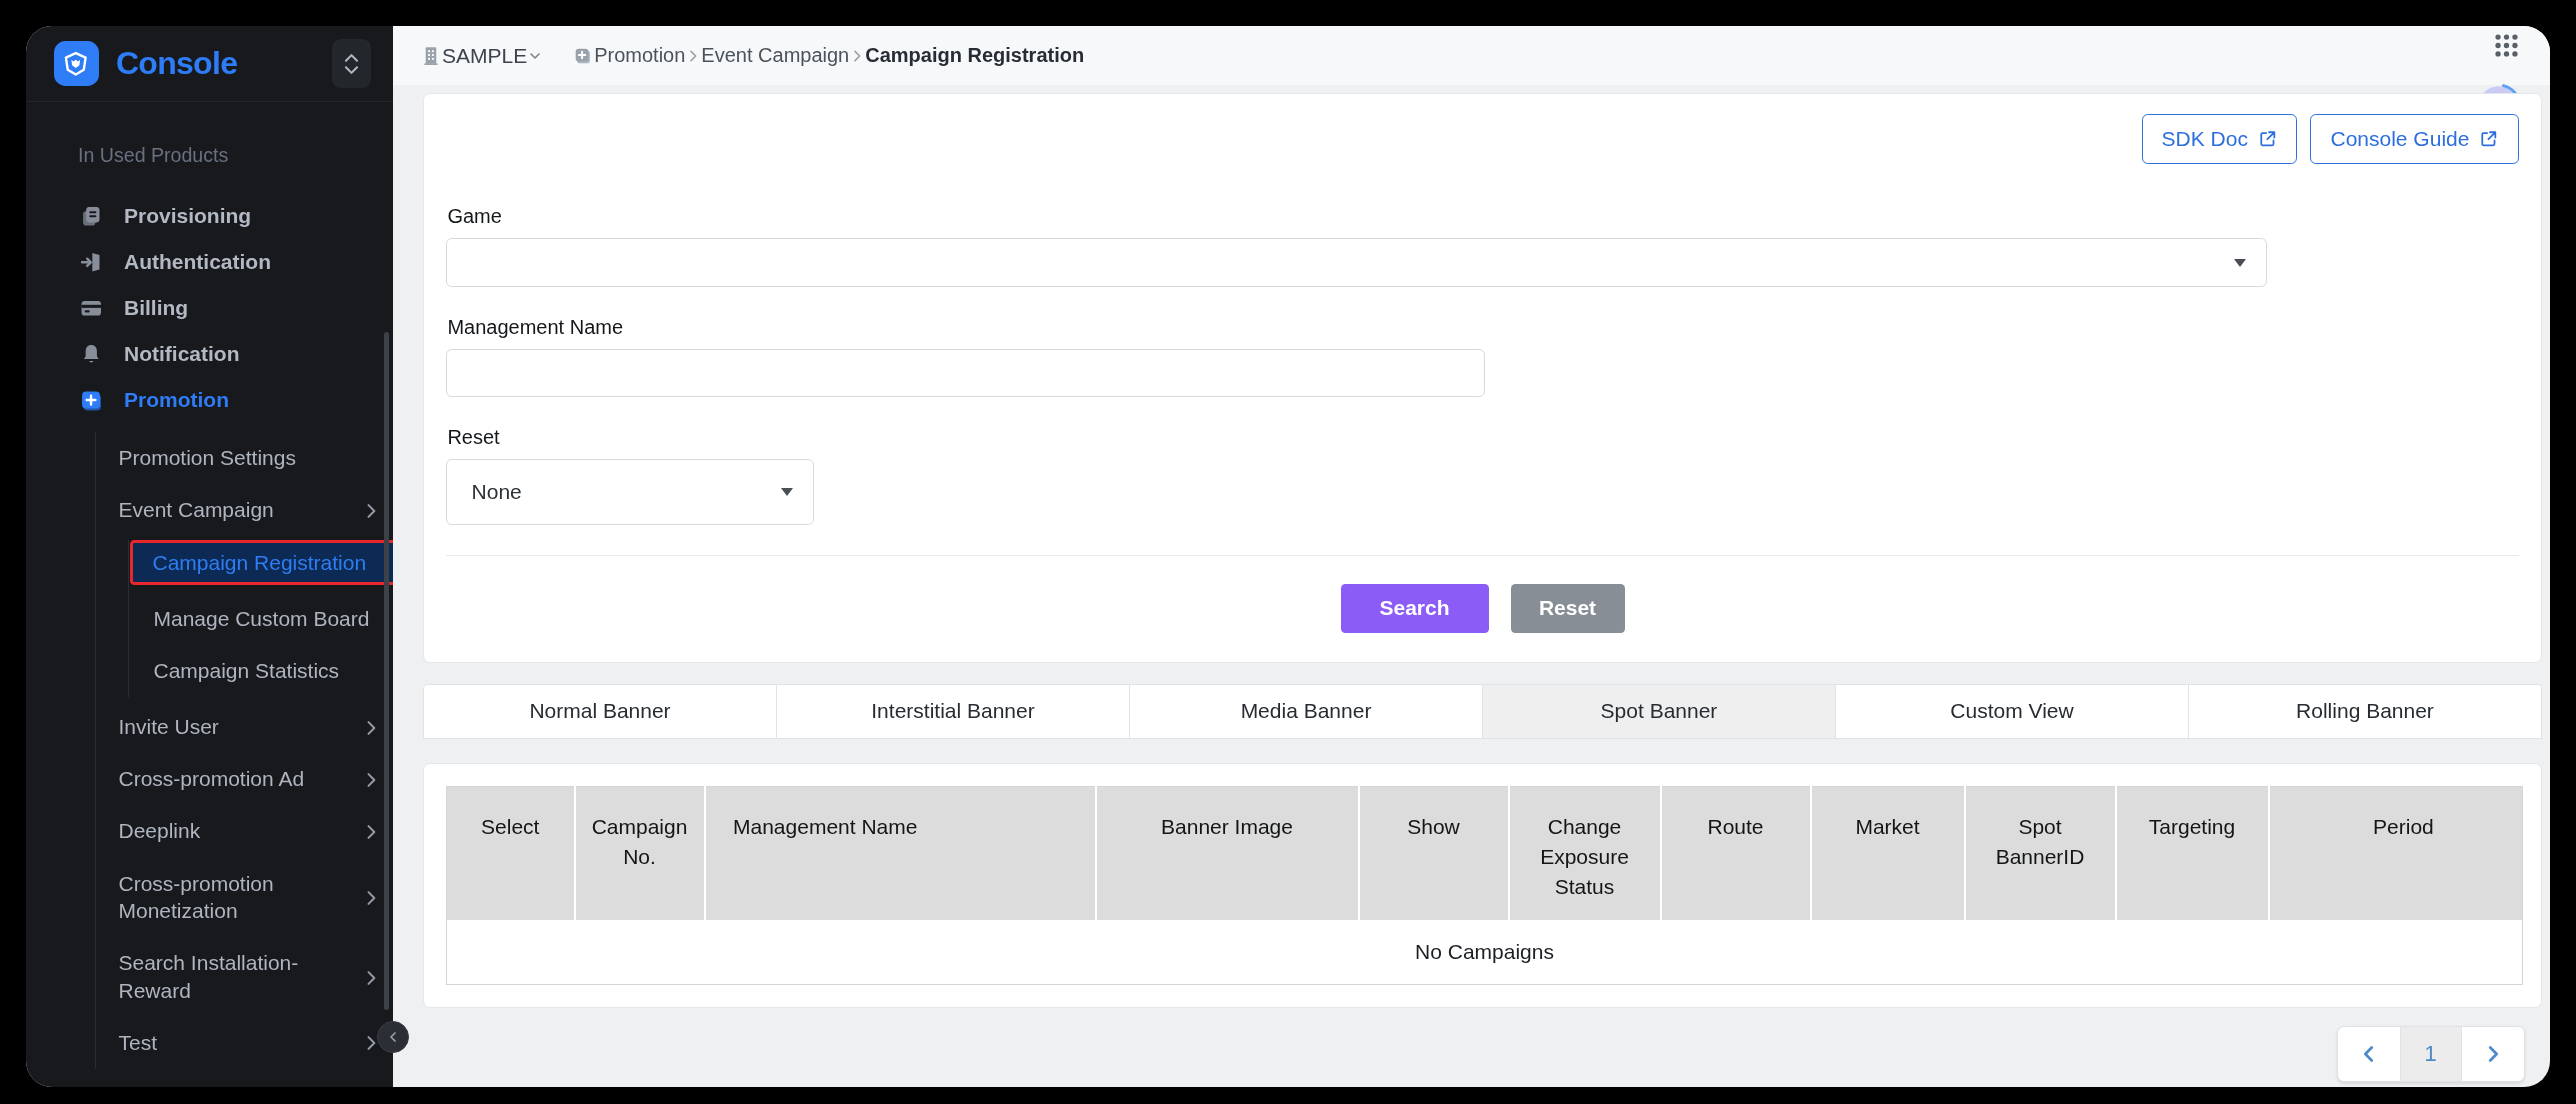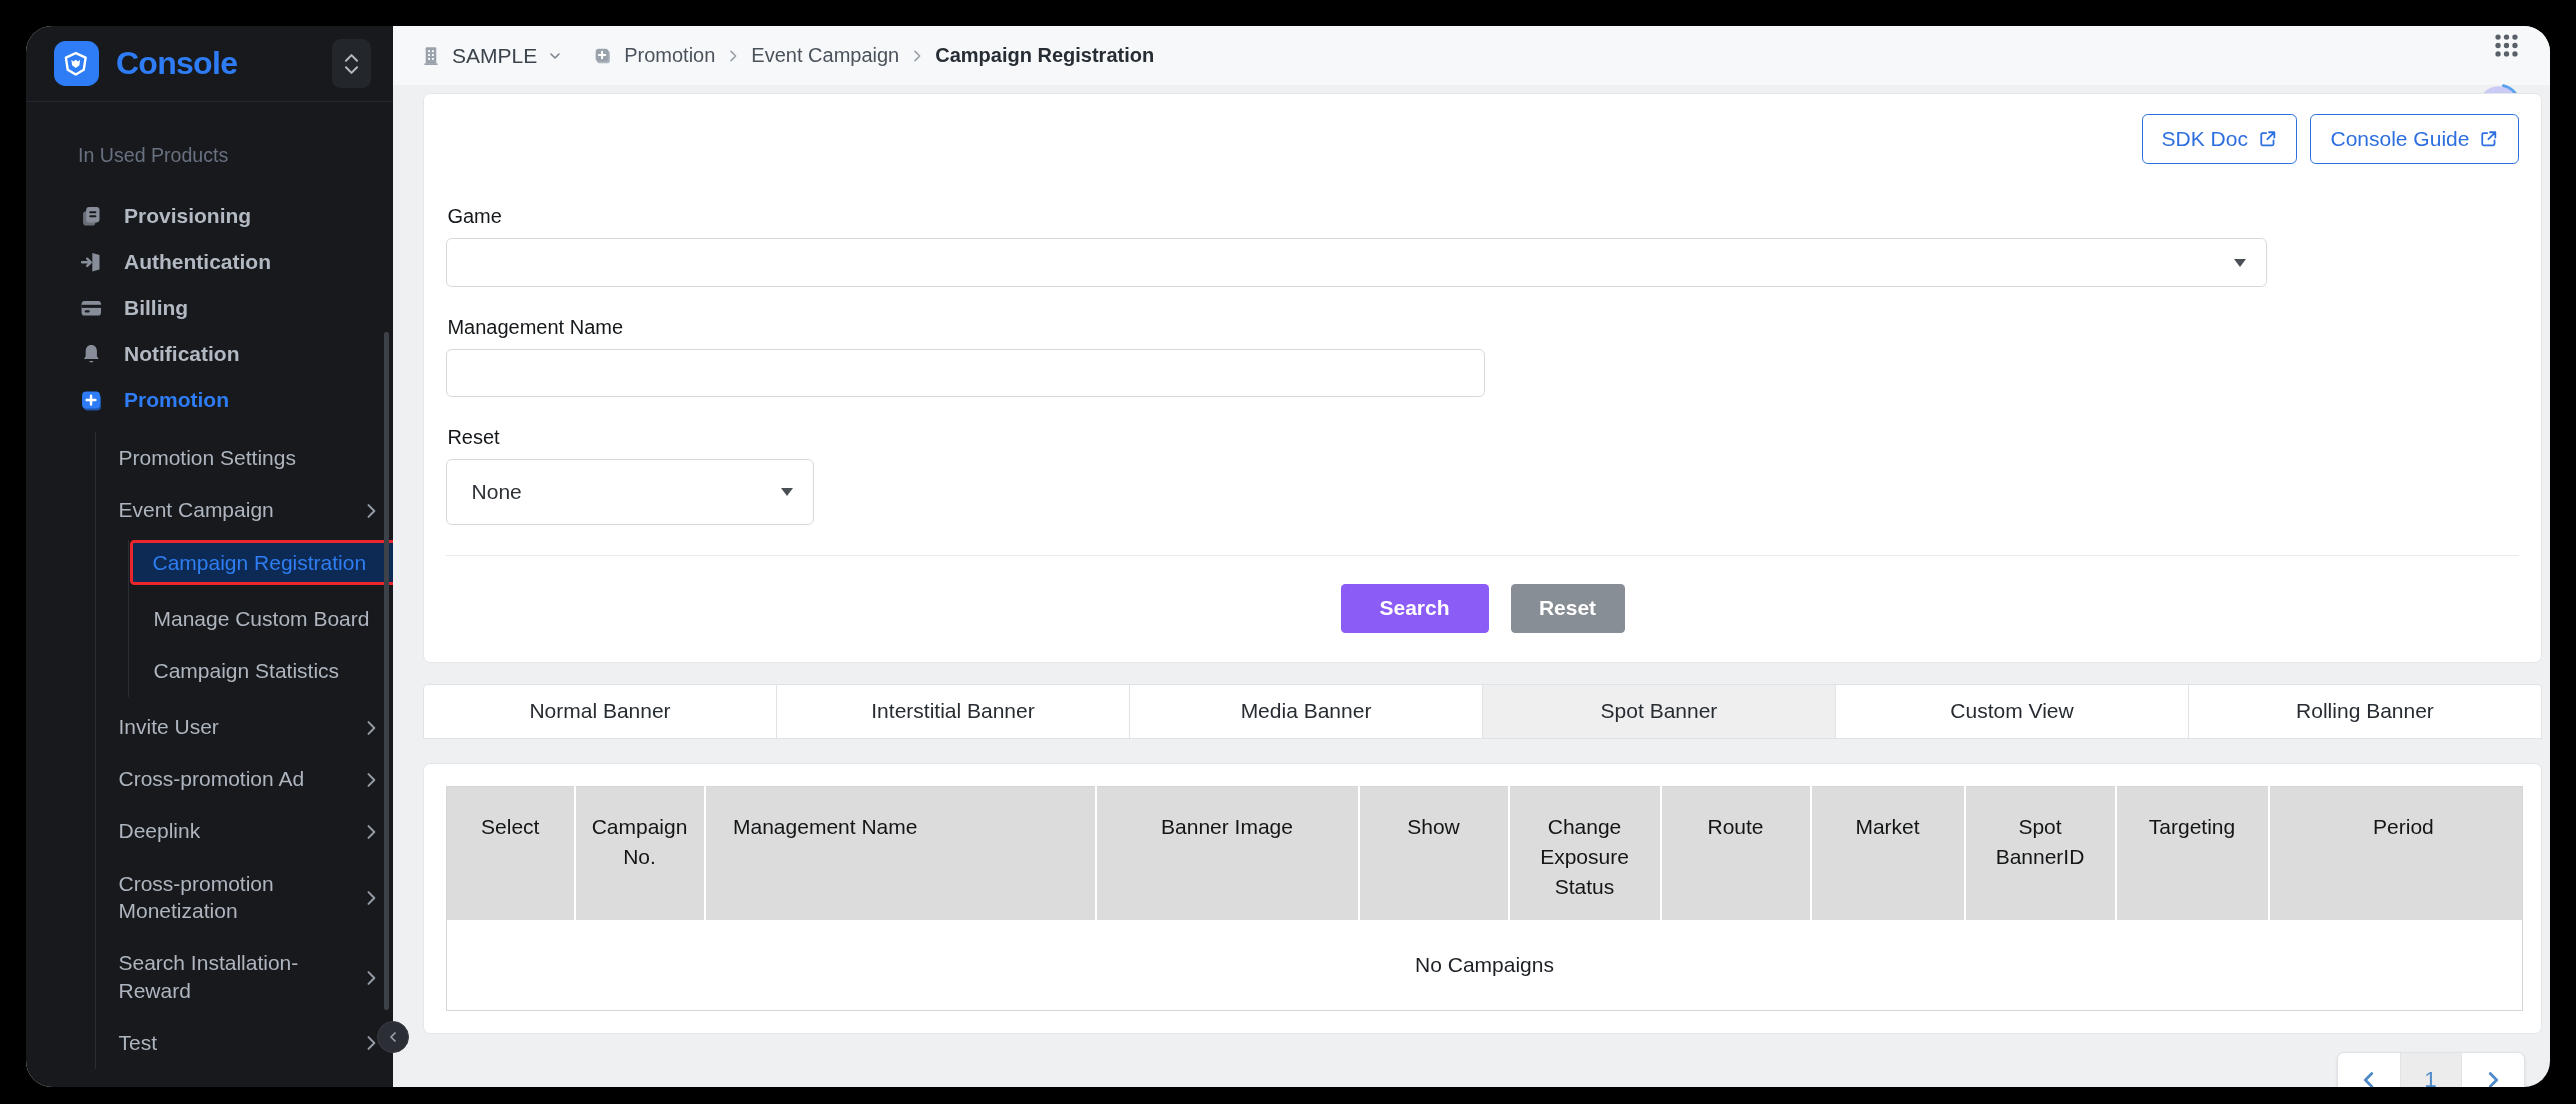--- a/index.html
+++ b/index.html
@@ -27,21 +27,21 @@
   .sb-sub2 { margin:2.9px 0 4.3px 9.4px; border-left:1.4px solid #2a2d33; padding-left:24.6px; }
   .sb-sub2 .sb-sub-item { padding-right:14.5px; }
   .sb-sub-item.current { margin:4.3px 0 7.2px -23px; width:269px; border:3.6px solid #e9262c; border-radius:4.3px; background:#0d2a55; color:#2e7df2; padding:5.8px 11.6px 5.8px 19px; }
   .sb-scrollbar { position:absolute; right:4.3px; top:230px; width:5px; height:678px; border-radius:2.9px; background:#3d4148; }
   .sb-collapse-circle { position:absolute; left:351px; top:995px; width:32px; height:32px; border-radius:50%; background:#2b2e34; border:1.4px solid #3a3e44; color:#9aa0aa; display:flex; align-items:center; justify-content:center; z-index:5; cursor:pointer; }
   .sb-collapse-circle svg { width:16px; height:16px; }
 
   
   .main { flex:1; display:flex; flex-direction:column; min-width:0; }
   .topbar { height:59px; min-height:59px; background:#f7f8f9; display:flex; align-items:center; padding:0 29px 0 26px; }
-  .tb-group { display:flex; align-items:center; gap:10px;text-align:right; }
+  .tb-group { display:flex; align-items:center; gap:0;text-align:right; }
   .tb-ico { color:#9aa2ac; display:flex; }
   .workspace { font-size:21px; color:#3c434d; font-weight:500; }
   .crumb { font-size:20px; color:#4a525c; }
   .crumb.bold { font-weight:bold; color:#272d34; }
   .sep { color:#9aa2ac; display:flex; }
   .sep svg { width:16px; height:16px; }
   .tb-right { margin-left:auto; display:flex; align-items:flex-end; gap:24.6px;flex-direction:column; }
   .lang { display:flex; align-items:center; gap:8.7px; font-size:21px; color:#3e454f; cursor:pointer; }
   .grid-ico { color:#596069; display:flex; cursor:pointer; }
   .avatar { width:45px; height:45px; cursor:pointer; }
@@ -69,21 +69,21 @@
   .tab { flex:1; height:55px; background:#fff; border:0.7px solid #e0e3e6; border-left:none; display:flex; align-items:center; justify-content:center; font-size:21px; color:#272c32; cursor:pointer; }
   .tab:first-child { border-left:0.7px solid #e0e3e6; border-top-left-radius:4.3px; }
   .tab:last-child { border-top-right-radius:4.3px; }
   .tab.active { background:#efefef; }
 
   .card2 { margin-top:24.6px; padding:22px; }
   table { width:100%; border-collapse:collapse; border:0.7px solid #d3d6d9; table-layout:fixed; }
   th { background:#dcdcdc; border-right:2.2px solid #fff; font-weight:400; font-size:21px; color:#131517; padding:24.6px 8.7px 0; height:133px; vertical-align:top; text-align:center; line-height:30px; }
   th:last-child { border-right:none;padding-left:24px; }
   th.left { text-align:left; padding-left:27.5px; }
-  td.empty { height:91px; text-align:center; font-size:21px; color:#1c2025; }
+  td.empty { height:65px; text-align:center; font-size:21px; color:#1c2025; }
 
   .pagination-row { display:flex; justify-content:flex-end; margin:18px 17.4px 0 0; }
   .pager { display:flex; border:0.7px solid #dfe2e6; border-radius:7.2px; overflow:hidden; background:#fff; box-shadow:0 1.4px 2.9px rgba(0,0,0,0.10); }
   .page-cell { width:62px; height:54px; display:flex; align-items:center; justify-content:center; color:#4e8ac9; cursor:pointer; }
   .page-cell svg { width:22px; height:22px; }
   .page-cell.num { background:#ececec; border-left:0.7px solid #dfe2e6; border-right:0.7px solid #dfe2e6; font-size:22.5px; }
 </style>
 </head>
 <body>
 

